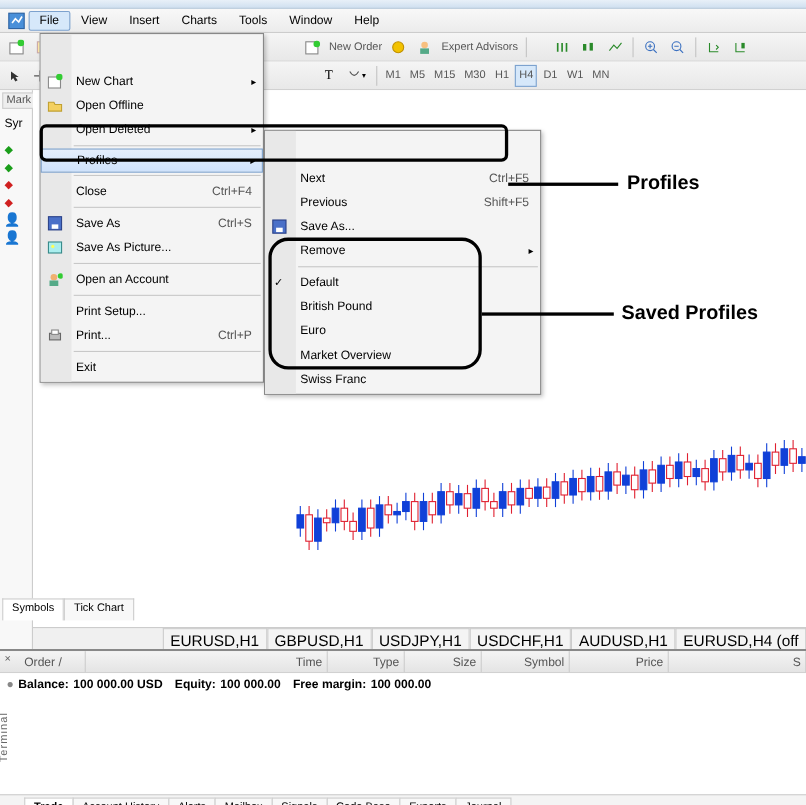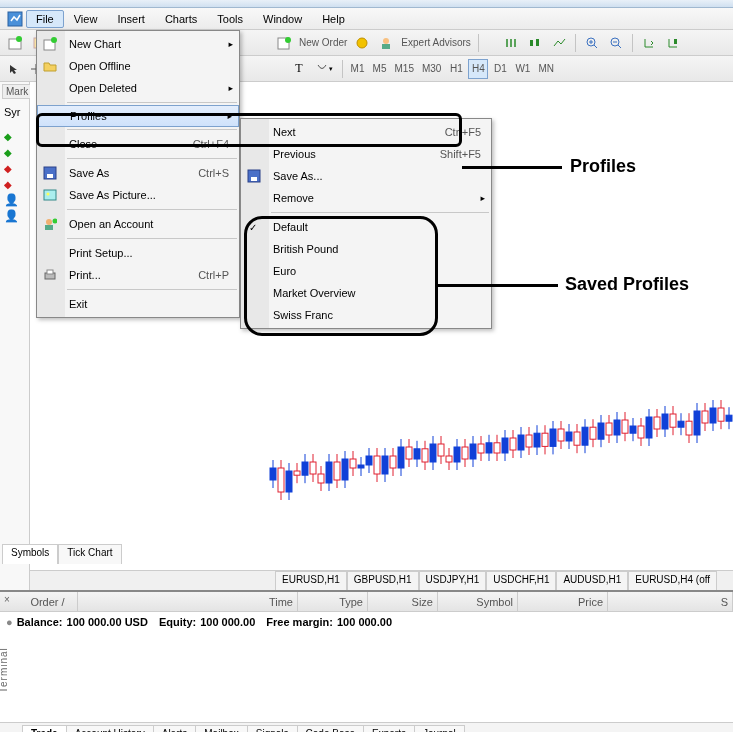--- a/index.html
+++ b/index.html
@@ -23,37 +23,37 @@
 .left-panel .sym-row { display:flex; align-items:center; height:16px; padding-left:4px; }
 .left-panel .arrow-up { color:#1a9e1a; font-size:10px;}
 .left-panel .arrow-down { color:#d02020; font-size:10px;}
 .left-panel .add-ic { color:#1a9e1a; font-size:12px;}
 .left-tabs { position:absolute; bottom:0; left:0; height:20px; display:flex;}
 .left-tabs .tab { background:#f8f8f8; border:1px solid #ccc; border-bottom:none; padding:2px 8px; font-size:10px;}
 .left-tabs .tab.active{ background:#fff; font-weight:normal;}
 
 .chart-area { flex:1; background:#fff; position:relative; overflow:hidden;}
 .chart-tabs { position:absolute; bottom:0; left:0; right:0; height:20px; display:flex; background:#f0f0f0; border-top:1px solid #ccc;}
-.chart-tabs .ct { border:1px solid #ccc; border-bottom:none; background:#f4f4f4; padding:2px 6px; font-size:10px; white-space:nowrap;}
+.chart-tabs .ct { border:1px solid #ccc; border-bottom:none; background:#f4f4f4; padding:2px 6px; font-size:14px; white-space:nowrap;}
 
 .terminal { height: 154px; border-top: 2px solid #888; display:flex; flex-direction:column; position:relative;}
 .terminal .close-x { position:absolute; top:2px; left:4px; font-size:10px; color:#666;}
 .term-label { position:absolute; left:-2px; bottom:40px; transform:rotate(-90deg); transform-origin:left top; font-size:10px; color:#666; letter-spacing:1px;}
 .term-head { height:20px; background:linear-gradient(#f4f4f4,#e4e4e4); border-bottom:1px solid #ccc; display:flex; align-items:center; padding-left:18px; font-size:10px; color:#555;}
-.term-head .col { padding:0 4px; border-right:1px solid #ccc; height:100%; display:flex; align-items:center;justify-content:center;}
+.term-head .col { padding:0 4px; border-right:1px solid #ccc; height:100%; display:flex; align-items:center;}
 .term-body { flex:1; background:#fff; font-size:11px;}
 .term-balance { padding:4px 6px; display:flex; gap:4px; align-items:center;}
 .term-tabs { height:22px; background:#f4f4f4; border-top:1px solid #ccc; display:flex; align-items:center; padding-left:22px;}
 .term-tabs .tt { border:1px solid #ccc; padding:2px 8px; font-size:10px; background:#f8f8f8; margin-right:-1px;}
 .term-tabs .tt.active{ background:#fff; font-weight:bold; border-bottom-color:#fff;}
 
 
 .dropdown { position:absolute; background:#f4f4f4; border:1px solid #888; box-shadow:2px 2px 4px rgba(0,0,0,.25); z-index:100;}
 .dd-icon-col { position:absolute; left:0; top:0; bottom:0; width:28px; background:#e8e8e8;}
-.dd-items { position:relative; padding:2px 0;}
+.dd-items { position:relative; padding:2px 0;margin-top:30px;}
 .dd-item { height:22px; display:flex; align-items:center; padding-left:32px; padding-right:12px; position:relative;}
 .dd-item.highlight { background:linear-gradient(#e4eefc,#cfe2fb); border:1px solid #7da2ce; margin:-1px 0;}
 .dd-item .shortcut { position:absolute; right:10px; color:#555;}
 .dd-item .arrow-r { position:absolute; right:6px; font-size:9px;}
 .dd-item .check { position:absolute; left:8px; font-size:10px;}
 .dd-sep { height:1px; background:#c8c8c8; margin:3px 2px 3px 30px;}
 .dd-icon { position:absolute; left:5px; width:16px; height:16px; display:flex; align-items:center; justify-content:center; font-size:12px;}
 
 .annotation { position:absolute; font-weight:bold; font-size:18px; font-family:Arial,sans-serif; z-index:200;}
 .ann-box { position:absolute; border:3px solid #000; border-radius:6px; z-index:150; pointer-events:none;}

